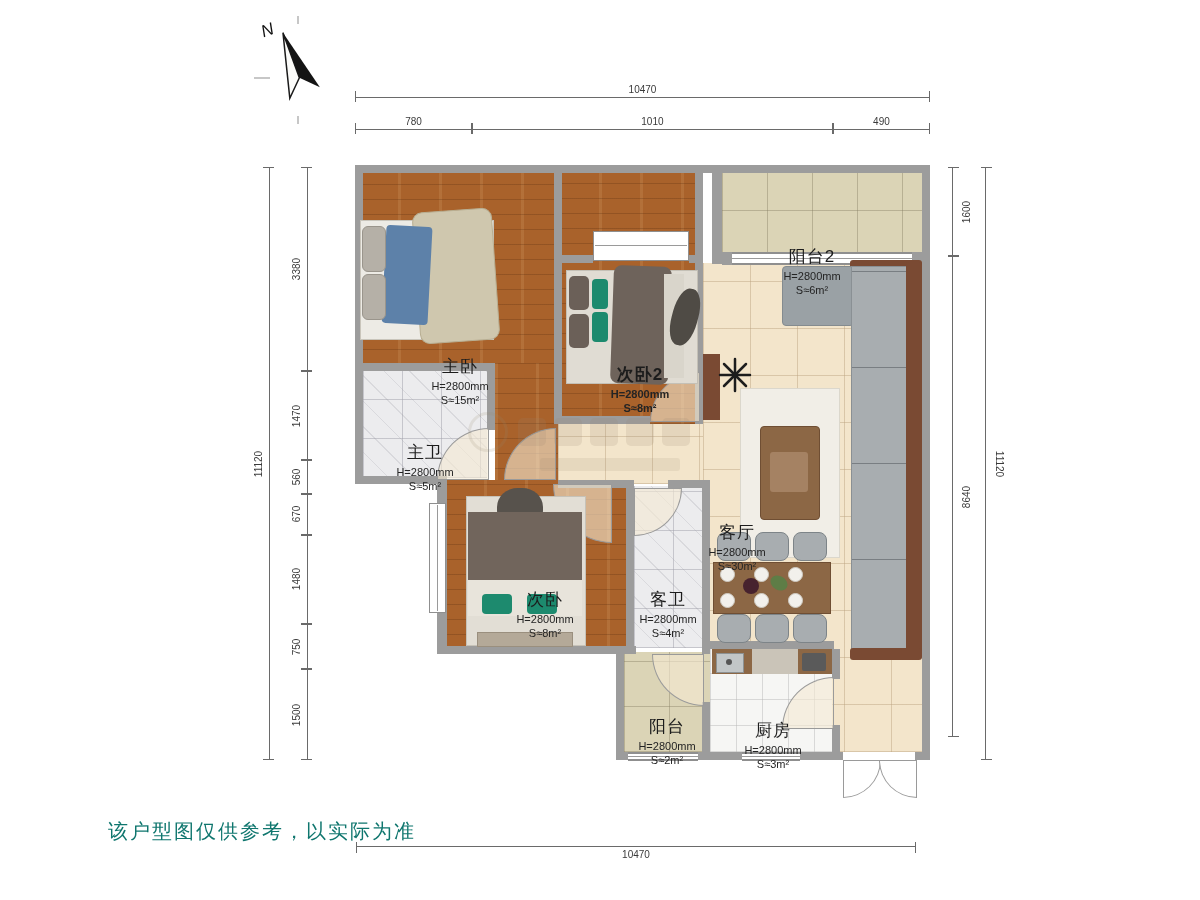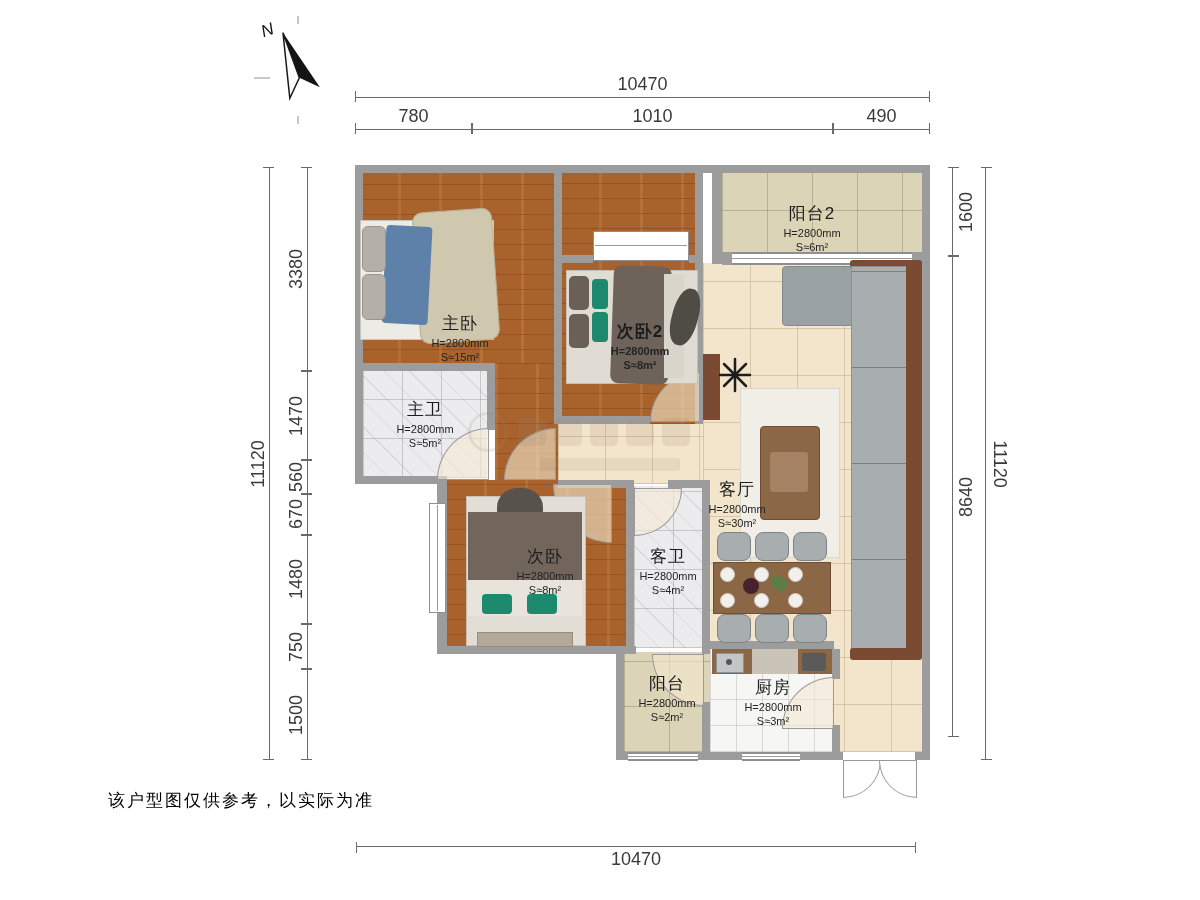--- a/index.html
+++ b/index.html
@@ -23,24 +23,24 @@
   .wfloor{background-color:#f6f6f4;
     background-image:repeating-linear-gradient(0deg, rgba(180,180,180,.45) 0 1px, transparent 1px 26px),
                      repeating-linear-gradient(90deg, rgba(180,180,180,.45) 0 1px, transparent 1px 26px);}
   .wall{background:#9c9c9c;}
   .fan{background:rgba(245,233,210,.6);border:1px solid #9a9a9a;}
   .win{background:#fff;border:1px solid #8f8f8f;box-sizing:border-box;}
   .winband{background:#fff;border-top:2px solid #8f8f8f;border-bottom:2px solid #8f8f8f;box-sizing:border-box;
     background-image:linear-gradient(#9a9a9a,#9a9a9a);background-size:100% 1px;background-position:center;background-repeat:no-repeat;}
   
   .rlabel{position:absolute;width:130px;text-align:center;color:#1c1c1c;pointer-events:none;}
-  .rlabel .rname{font-size:17px;letter-spacing:1px;display:block;}
+  .rlabel .rname{font-size:17px;letter-spacing:1px;display:block;margin-top:43px;}
   .rlabel .rsub{font-size:11px;margin-top:2px;display:block;color:#242424;}
   
-  .dim-h,.dim-v{position:absolute;display:flex;font-size:18px;color:#3a3a3a;}
+  .dim-h,.dim-v{position:absolute;display:flex;font-size:10px;color:#3a3a3a;}
   .dim-h{flex-direction:row;}
   .dim-v{flex-direction:column;}
   .seg{position:relative;}
   .dim-h .seg{border-bottom:1px solid #6a6a6a;}
   .dim-h.line-top .seg{border-bottom:none;border-top:1px solid #6a6a6a;}
   .dim-v .seg{border-right:1px solid #6a6a6a;}
   .dim-v.line-left .seg{border-right:none;border-left:1px solid #6a6a6a;}
   .dim-h .seg::before{content:"";position:absolute;left:0;bottom:-5px;width:1px;height:11px;background:#6a6a6a;}
   .dim-h .seg::after{content:"";position:absolute;right:0;bottom:-5px;width:1px;height:11px;background:#6a6a6a;}
   .dim-h.line-top .seg::before{bottom:auto;top:-5px;}
@@ -50,21 +50,21 @@
   .dim-v.line-left .seg::before{right:auto;left:-5px;}
   .dim-v.line-left .seg::after{right:auto;left:-5px;}
   .dim-h .seg span{position:absolute;bottom:2px;left:50%;transform:translateX(-50%);white-space:nowrap;}
   .dim-h.line-top .seg span{bottom:auto;top:2px;}
   .dim-v .seg span{position:absolute;top:50%;left:50%;transform:translate(-50%,-50%) rotate(-90deg);white-space:nowrap;}
   .dim-v.cw .seg span{transform:translate(-50%,-50%) rotate(90deg);}
   
   .chair{position:absolute;width:32px;height:27px;background:#a8adb0;border:1px solid #7d8488;border-radius:8px;}
   .plate{position:absolute;width:13px;height:13px;background:#f2f0ec;border:1px solid #d0ccc4;border-radius:50%;}
   .wm-block{width:28px;height:28px;background:rgba(150,135,110,.18);border-radius:5px;}
-  .disclaimer{position:absolute;left:108px;top:789px;font-size:17px;letter-spacing:2px;color:#000000;}
+  .disclaimer{position:absolute;left:108px;top:818px;font-size:20px;letter-spacing:2px;color:#0f766e;}
 </style>
 </head>
 <body>
 
 <div id="canvas">
 
   <svg class="abs" style="left:252px;top:14px;" width="92" height="112" viewBox="0 0 92 112">
     <line x1="2" y1="64" x2="18" y2="64" stroke="#b5b5b5" stroke-width="1.5"></line>
     <line x1="46" y1="2" x2="46" y2="10" stroke="#b5b5b5" stroke-width="1.5"></line>
     <line x1="46" y1="102" x2="46" y2="110" stroke="#b5b5b5" stroke-width="1.5"></line>

